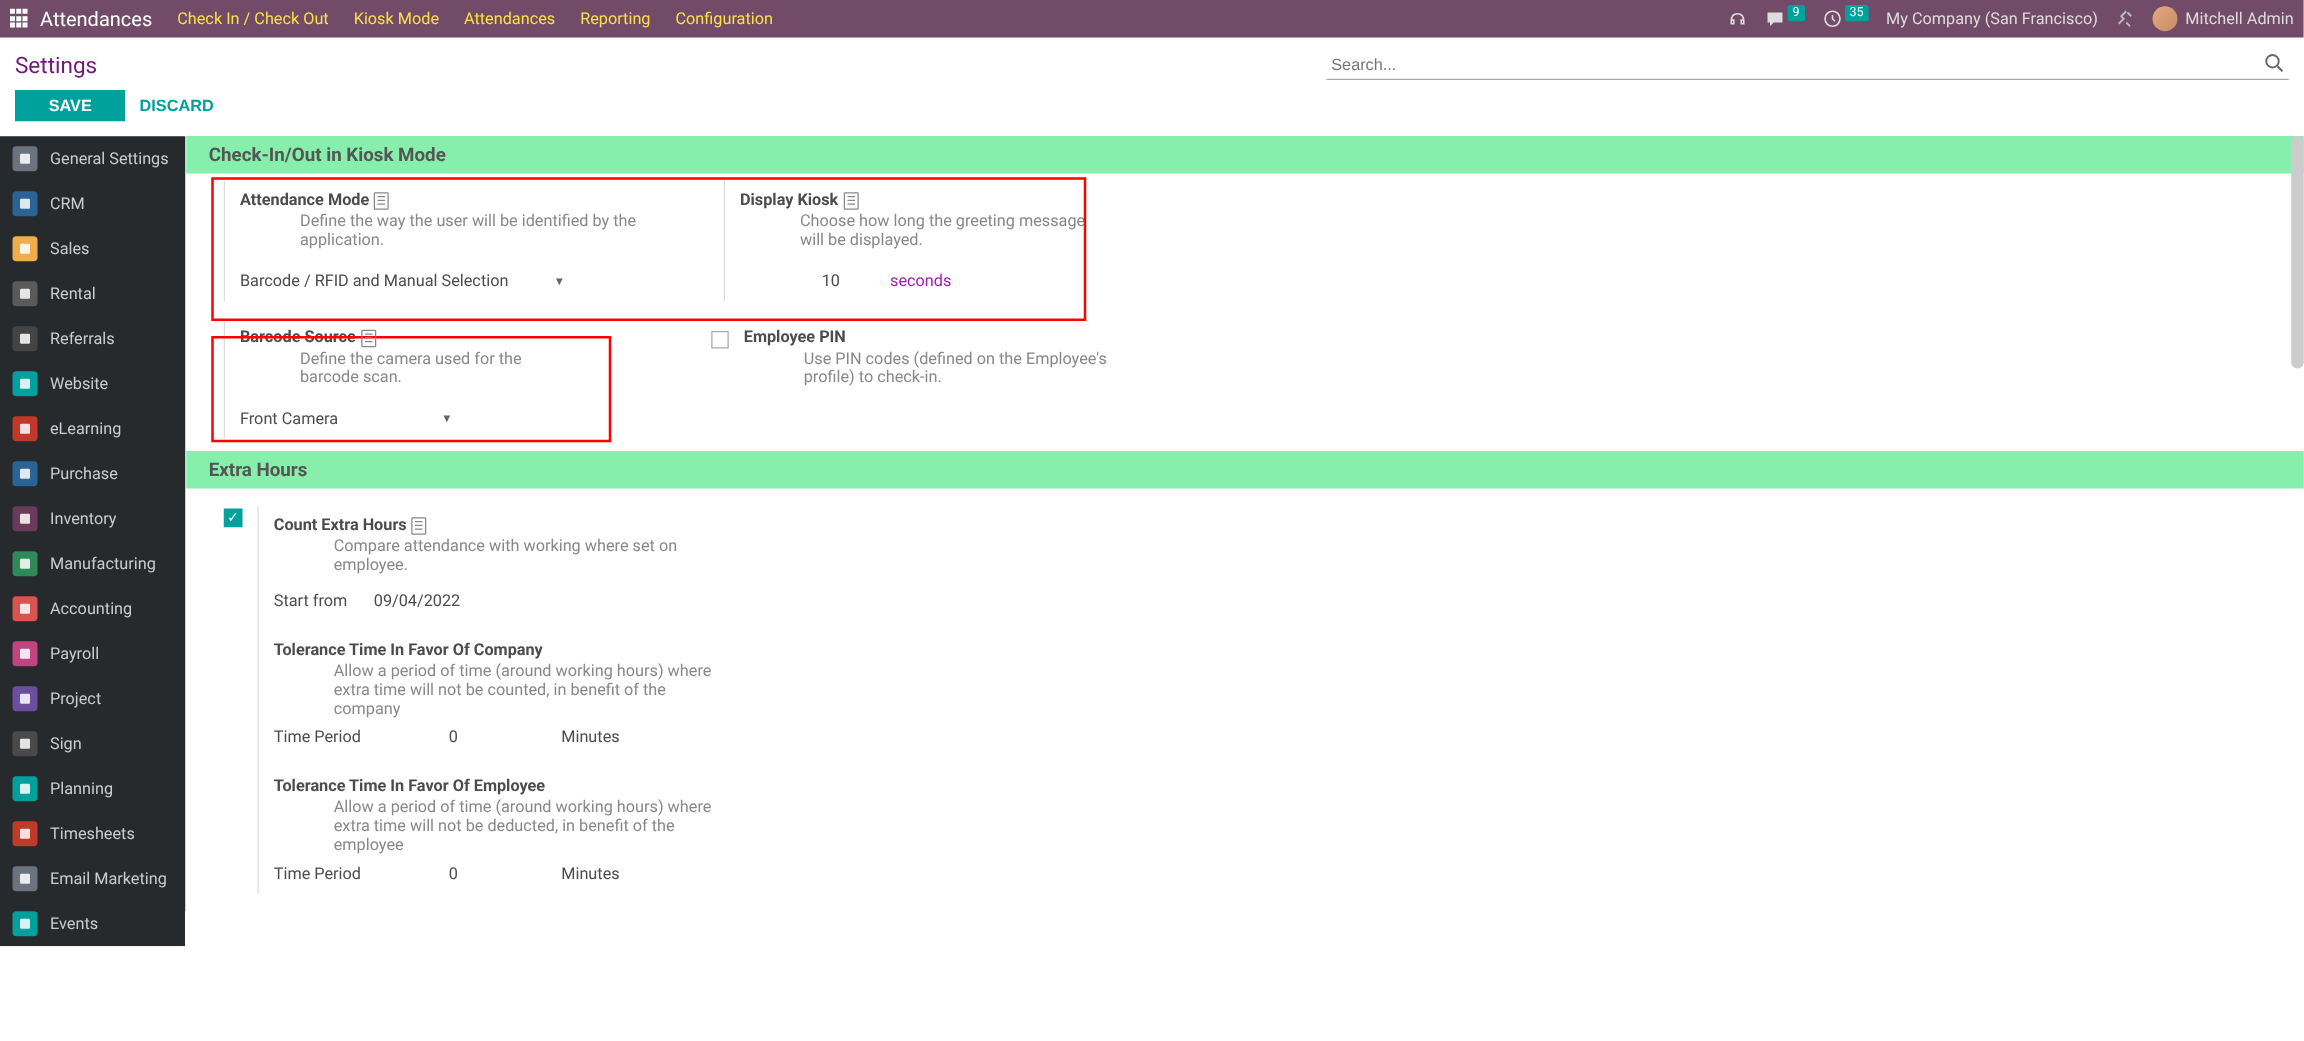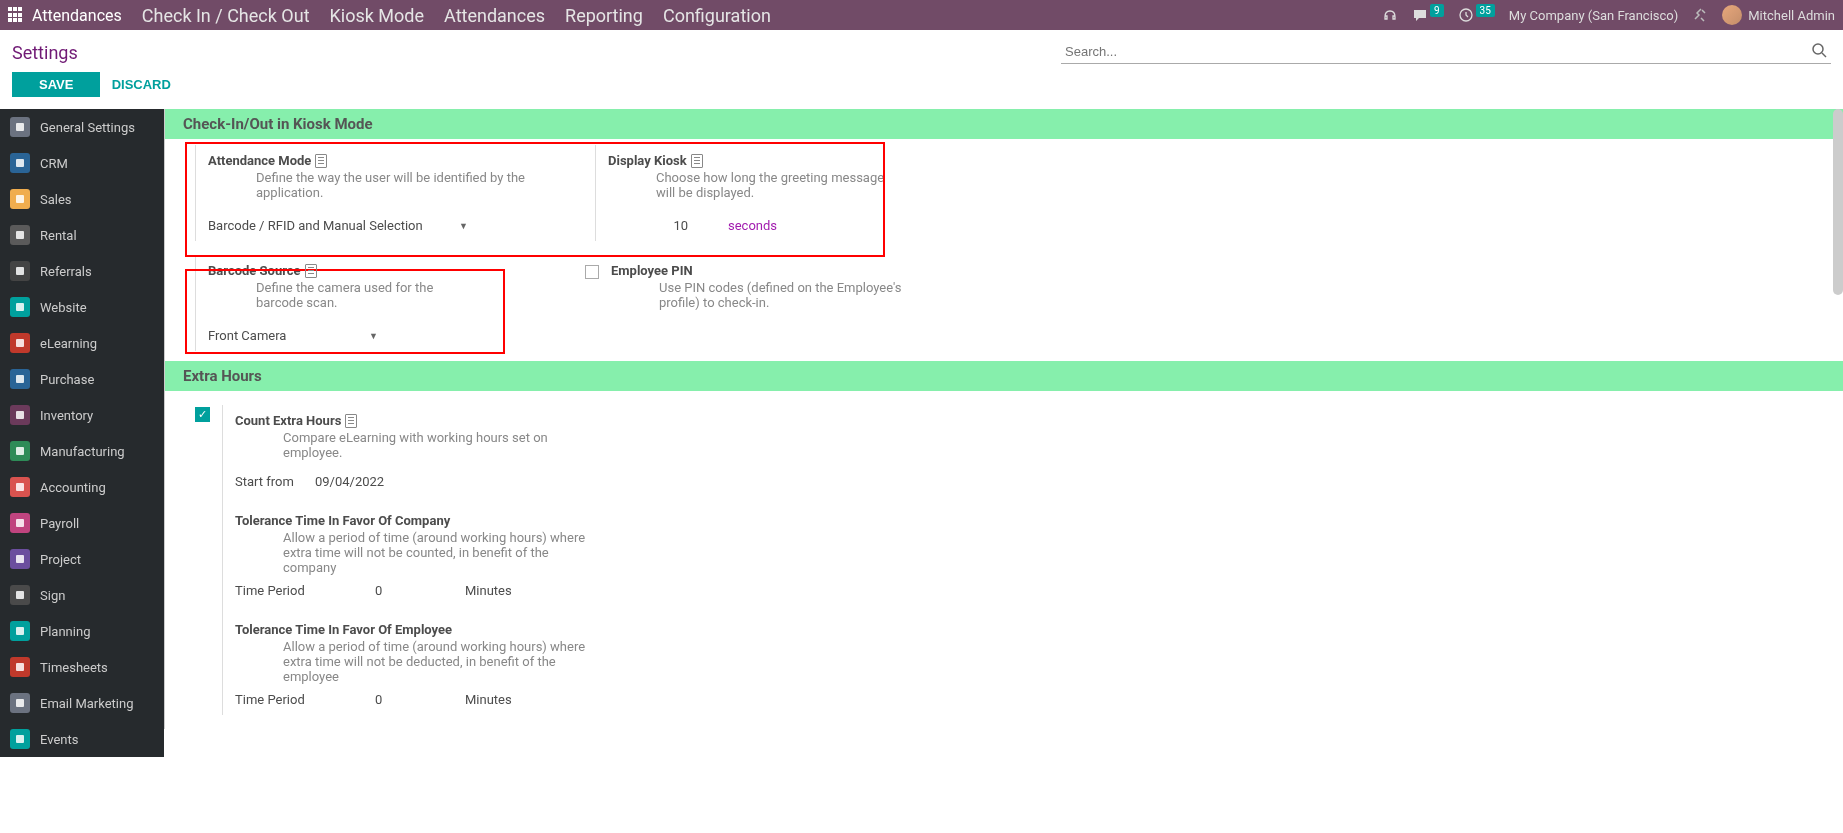--- a/index.html
+++ b/index.html
@@ -2,39 +2,39 @@
 <html><head>
 <meta charset="utf-8">
 <style>
 * { box-sizing: border-box; margin: 0; padding: 0; }
 body { font-family: -apple-system, BlinkMacSystemFont, "Segoe UI", Roboto, "Helvetica Neue", Arial, sans-serif; font-size: 13px; color: #4c4c4c; background: #fff; }
 
 .topbar { background: #714b67; color: #fff; height: 30px; display: flex; align-items: center; padding: 0 8px; }
 .topbar .apps-icon { width: 16px; height: 16px; margin-right: 8px; display: flex; flex-wrap: wrap; gap: 1px; cursor: pointer; }
 .topbar .apps-icon span { width: 4px; height: 4px; background: #fff; }
 .topbar .app-name { font-size: 16px; font-weight: 400; margin-right: 20px; }
-.topbar .menu-item { color: #e5e5e5; font-size: 18px; margin-right: 20px; cursor: pointer; }
+.topbar .menu-item { color: #fde047; font-size: 13px; margin-right: 20px; cursor: pointer; }
 .topbar .spacer { flex: 1; }
 .topbar .right-item { display: flex; align-items: center; margin-left: 14px; cursor: pointer; color: #ddd; }
 .topbar .badge { background: #00a09d; color: #fff; font-size: 10px; padding: 1px 4px; border-radius: 2px; margin-left: 2px; position: relative; top: -5px; }
 .topbar .avatar { width: 20px; height: 20px; border-radius: 50%; background: linear-gradient(135deg,#e8a87c,#c38d6a); margin-right: 6px; }
 
 .subheader { padding: 10px 12px 0 12px; }
 .subheader-row { display: flex; align-items: center; }
 .page-title { font-size: 18px; color: #701a75; margin-right: auto; }
 .search-wrap { position: relative; width: 770px; }
 .search-input { width: 100%; border: none; border-bottom: 1px solid #aaa; padding: 4px 24px 4px 4px; font-size: 13px; outline: none; }
 .search-icon { position: absolute; right: 4px; top: 2px; color: #666; }
 
 .actions { padding: 8px 12px 12px 12px; }
 .btn-save { background: #00a09d; color: #fff; border: none; padding: 5px 27px; font-weight: 700; font-size: 13px; cursor: pointer; margin-right: 8px; }
 .btn-discard { background: none; border: none; color: #00a09d; font-weight: 700; font-size: 13px; cursor: pointer; }
 
 .body-wrap { display: flex; }
-.sidebar { width: 164px; background: #262a2d; color: #ccc; min-height: 620px; }
+.sidebar { width: 148px; background: #262a2d; color: #ccc; min-height: 620px; }
 .sidebar-item { display: flex; align-items: center; padding: 8px 10px; cursor: pointer; font-size: 13px; }
 .sidebar-icon { width: 20px; height: 20px; margin-right: 10px; display: flex; align-items: center; justify-content: center; border-radius: 3px; font-size: 11px; color: #fff; flex-shrink: 0; }
 
 .main { flex: 1; background: #fff; border-left: 1px solid #ccc; overflow-y: auto; height: 620px; position: relative; }
 .scrollbar { position: absolute; right: 0; top: 0; width: 10px; height: 30%; background: #ccc; border-radius: 5px; }
 
 .section-header { background: #86efac; padding: 6px 18px; font-size: 15px; font-weight: 700; color: #555; }
 .setting-box { padding: 8px 12px; border-left: 1px solid #ddd; margin-left: 10px; }
 .setting-title { font-weight: 700; color: #4c4c4c; font-size: 13px; display: flex; align-items: center; gap: 4px; }
 .setting-desc { color: #888; font-size: 13px; margin-top: 2px; margin-left: 48px; }
@@ -357,21 +357,21 @@
     <div class="section-header">Extra Hours</div>
 
     <div class="extra" style="padding:14px 20px 30px 30px;">
       <div style="display:flex;">
         <div class="checked-box">✓</div>
         <div class="setting-box" style="border-left:1px solid #ddd; margin-left:0; padding-left:12px; width:380px;">
           <div class="setting-title">
             <span>Count Extra Hours</span>
             <span class="doc-icon"></span>
           </div>
-          <div class="setting-desc">Compare eLearning with working hours set on employee.</div>
+          <div class="setting-desc">Compare attendance with working where set on employee.</div>
 
           <div class="field-row">
             <span class="label">Start from</span>
             <span>09/04/2022</span>
           </div>
 
           <div class="tol-section">
             <div class="setting-title">
                 <span>Tolerance Time In Favor Of Company</span>
               </div>

